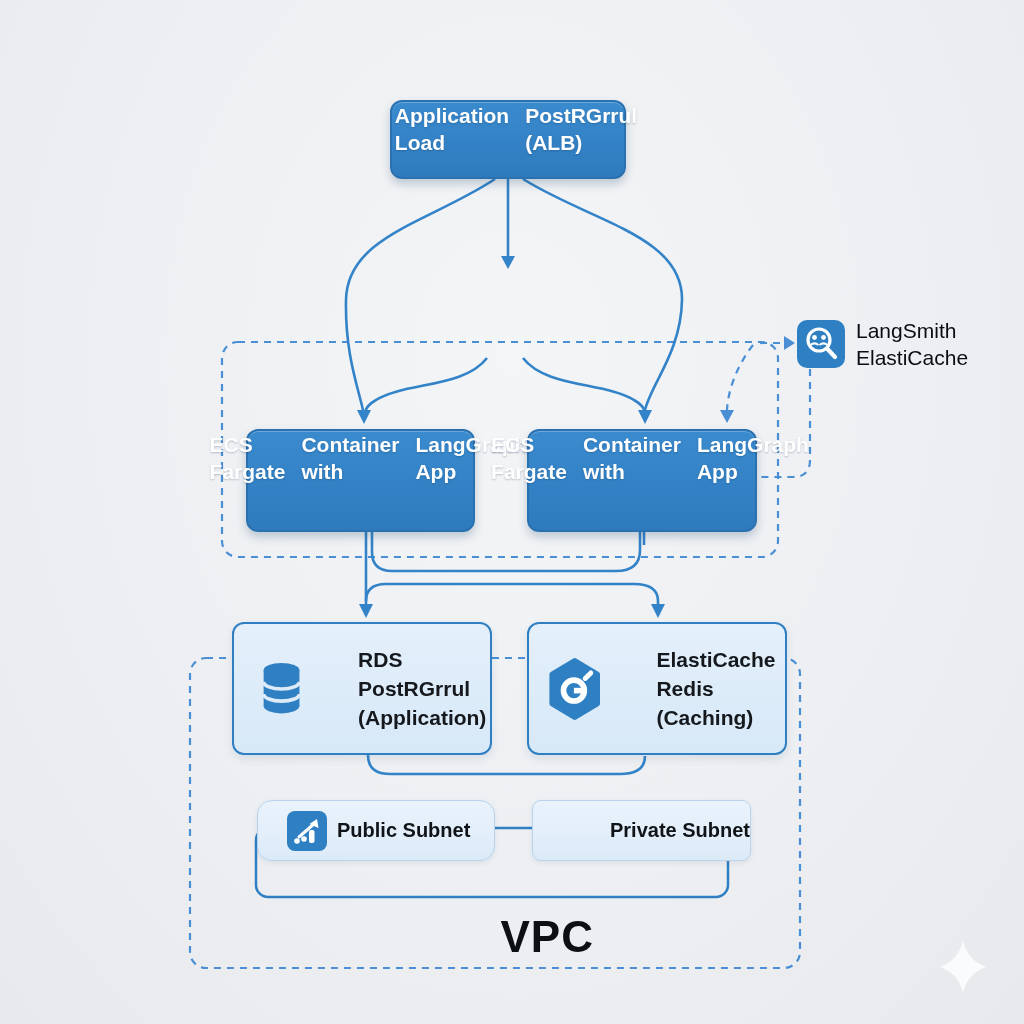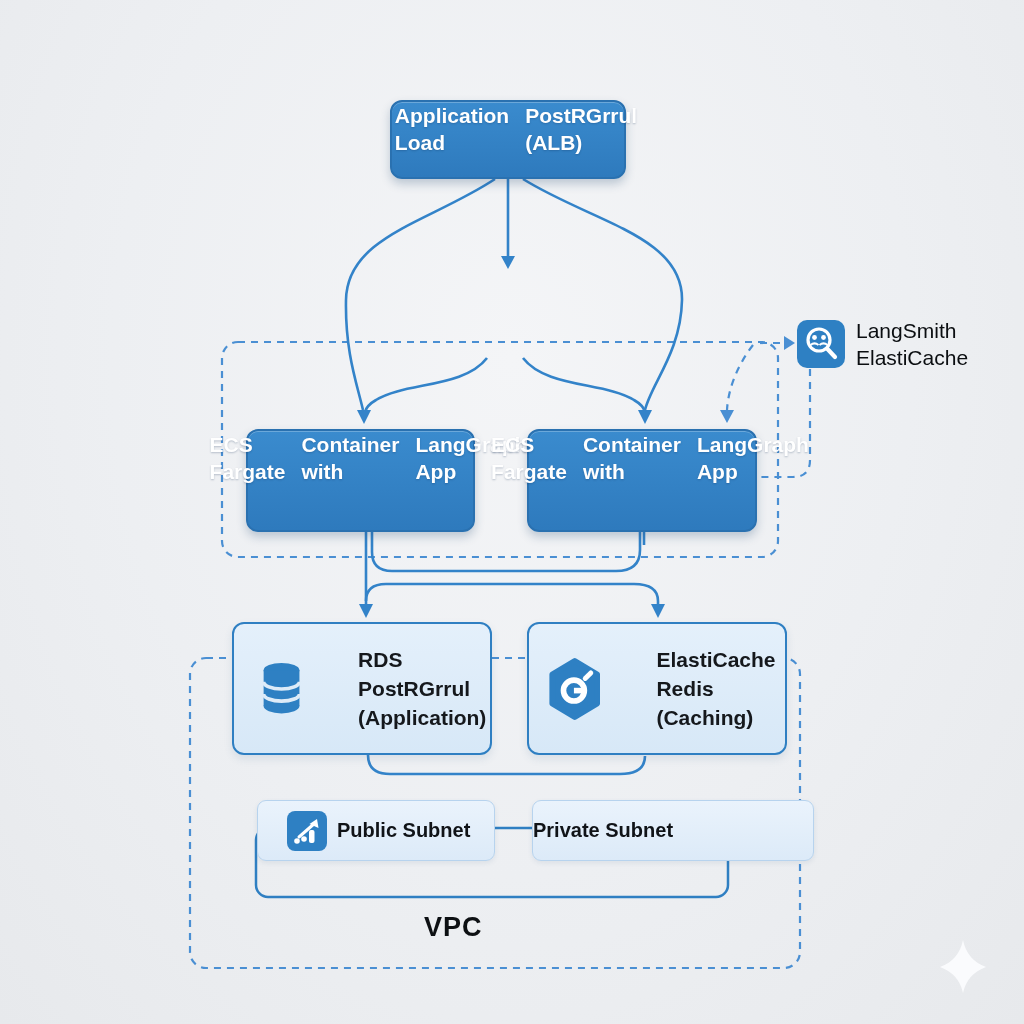--- a/index.html
+++ b/index.html
@@ -28,21 +28,21 @@
   }
   .light .txt{font-weight:bold;font-size:21px;line-height:29px;color:#15181c;}
   .subnet{
     position:absolute;border-radius:9px;height:61px;
     background:linear-gradient(180deg,#eaf3fc 0%,#dceaf8 100%);
     border:1.5px solid #b7d3ee;
     box-shadow:0 2px 5px rgba(60,100,140,.10);
     display:flex;align-items:center;color:#101317;font-weight:bold;font-size:20px;
   }
   .ls-label{position:absolute;font-size:21px;line-height:27px;font-weight:normal;color:#0b0e11;}
-  .vpc-label{position:absolute;font-size:27px;font-weight:bold;color:#0d1013;text-align:left;letter-spacing:1px;}
+  .vpc-label{position:absolute;font-size:44px;font-weight:bold;color:#0d1013;text-align:right;letter-spacing:1px;}
   .icon-abs{position:absolute;}
 </style>
 </head>
 <body>
 
 <div class="stage">
 
   <svg class="layer" viewBox="0 0 1024 1024">
 
     <rect x="222" y="342" width="556" height="215" rx="16" fill="none" stroke="#4a8fd3" stroke-width="2.2" stroke-dasharray="7 6"></rect>
@@ -136,31 +136,31 @@
       <circle cx="31" cy="41" r="13" fill="none" stroke="#ffffff" stroke-width="7"></circle>
       <line x1="31" y1="41" x2="45" y2="41" stroke="#ffffff" stroke-width="7"></line>
       <line x1="45" y1="26" x2="52" y2="19" stroke="#ffffff" stroke-width="6" stroke-linecap="round"></line>
     </svg>
     <div class="txt" style="margin-left:12px;">
       <div>ElastiCache</div>
       <div>Redis (Caching)</div>
     </div>
   </div>
 
-  <div class="subnet" style="left:257px;top:800px;width:238px;padding-left:29px;">
+  <div class="subnet" style="left:257px;top:800px;width:238px;padding-left:29px;border-radius:15px;">
     <svg width="40" height="40" viewBox="0 0 40 40">
       <rect x="0" y="0" width="40" height="40" rx="8" fill="#2e80c3"></rect>
       <circle cx="10" cy="30" r="2.8" fill="#ffffff"></circle>
       <circle cx="17" cy="28" r="2.8" fill="#ffffff"></circle>
       <rect x="22" y="19" width="5.5" height="13" rx="2" fill="#ffffff"></rect>
       <line x1="12" y1="26" x2="28" y2="12" stroke="#ffffff" stroke-width="3" stroke-linecap="round"></line>
       <polygon points="30,8 31.5,17 22.5,13" fill="#ffffff"></polygon>
     </svg>
     <span style="margin-left:10px;">Public Subnet</span>
   </div>
 
-  <div class="subnet" style="left:532px;top:800px;width:282px;justify-content:flex-start;">
+  <div class="subnet" style="left:532px;top:800px;width:219px;justify-content:flex-end;">
     <span>Private Subnet</span>
   </div>
 
   <div class="vpc-label" style="left:424px;top:912px;width:170px;">VPC</div>
 
 </div>
 
 </body></html>

